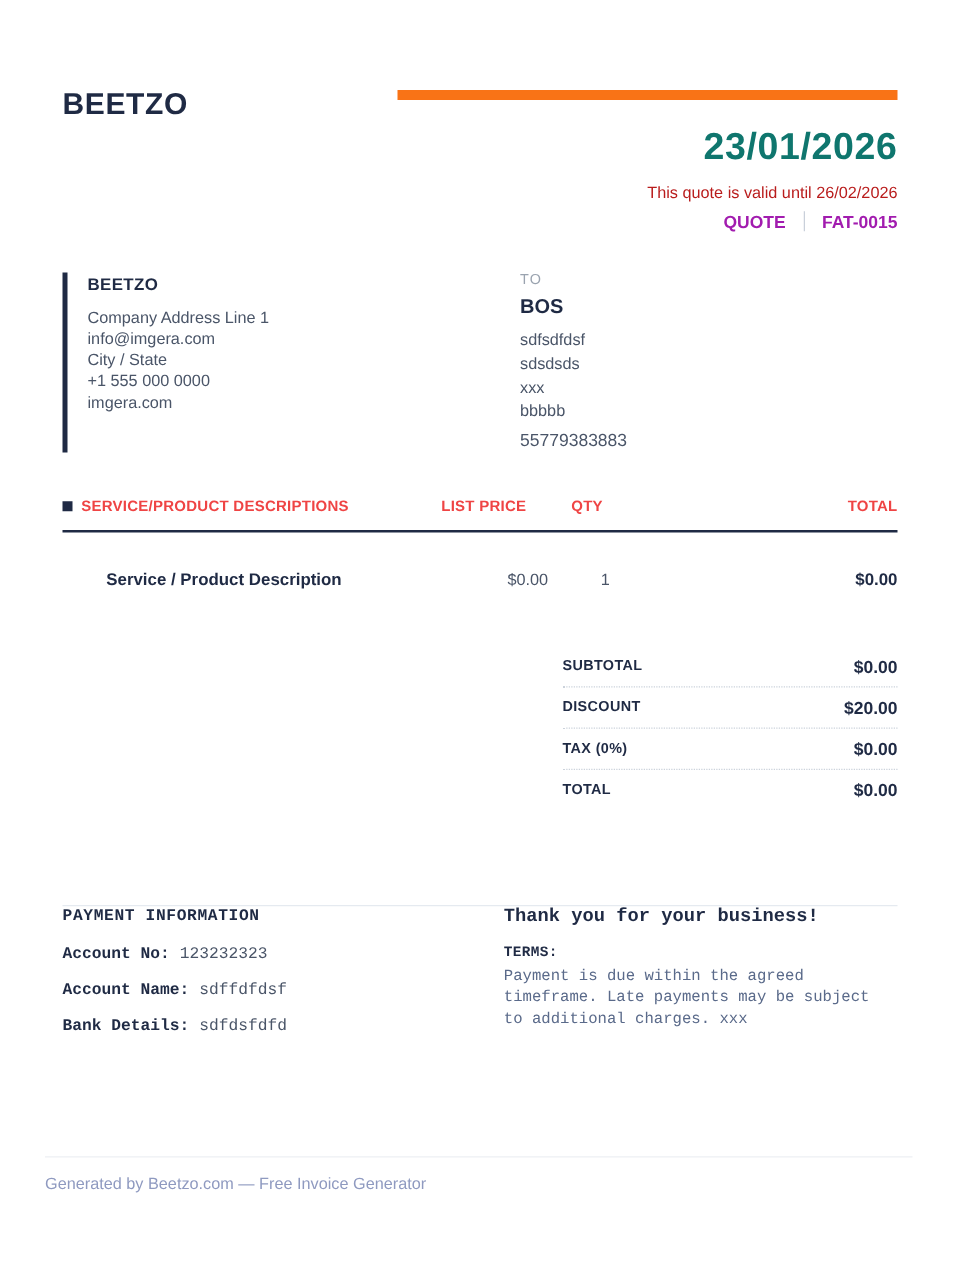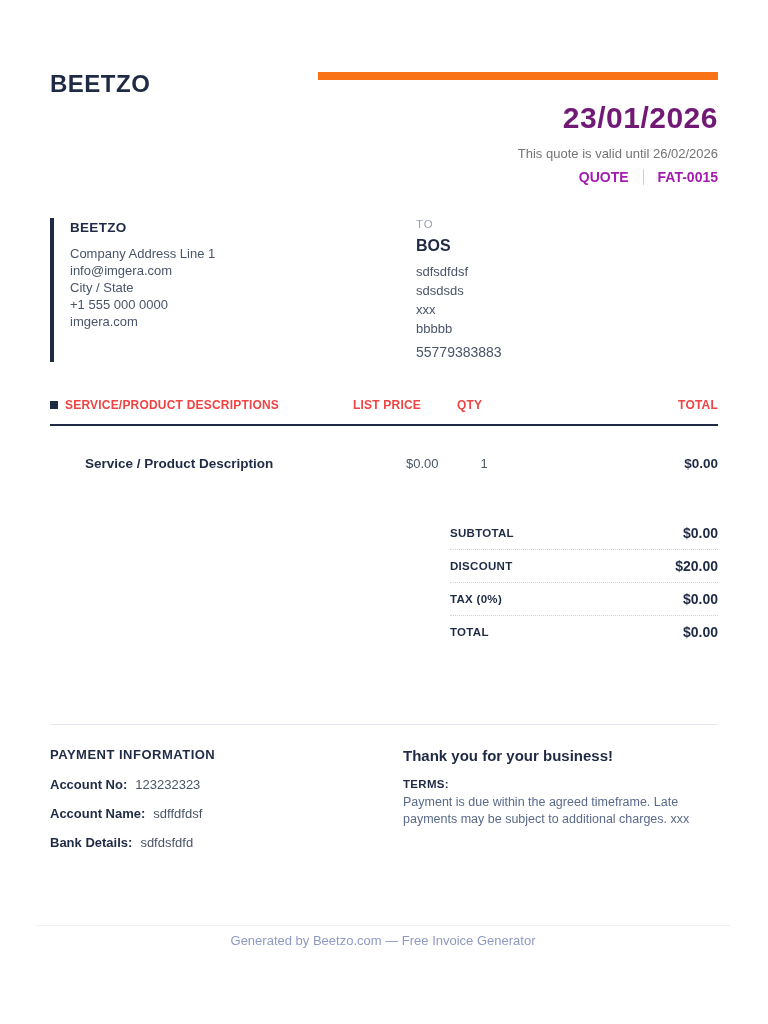--- a/index.html
+++ b/index.html
@@ -33,27 +33,27 @@
     width:400px; height:8px;
     background:#F97316;
     margin-top:2px;
   }
   .header-right { text-align:right; }
   .quote-date {
     margin-top:3px;
     font-size:30px;
     font-weight:bold;
     letter-spacing:0.5px;
-    color:#701a75;
+    color:#0f766e;
     line-height:1.05;
   }
   .validity {
     margin-top:13px;
     font-size:13px;
-    color:#737373;
+    color:#b91c1c;
   }
   .doc-line {
     margin-top:8px;
     font-size:14px;
     font-weight:bold;
     color:#a21caf;
     display:flex;
     justify-content:flex-end;
     align-items:center;
     gap:14px;
@@ -174,21 +174,21 @@
     color:#1F2A44;
   }
 
   
   .section-divider {
     margin-top:76px;
     border-top:1px solid #E5EAF0;
   }
   .bottom {
     display:flex;
-    margin-top:22px;
+    font-family:Liberation Mono, monospace;
   }
   .payment { width:353px; }
   .payment-title {
     font-size:13px;
     font-weight:bold;
     color:#1F2A44;
     letter-spacing:0.5px;
     margin-bottom:15px;
   }
   .payment-row {
@@ -216,22 +216,21 @@
     font-size:12.5px;
     color:#5A6A8A;
     line-height:17px;
   }
 
   
   .footer {
     position:absolute;
     top:925px; left:36px; right:38px;
     border-top:1px solid #EDF0F4;
-    text-align:center;
-    padding-top:7px;
+    padding-top:13px;
   }
   .footer-text {
     font-size:13px;
     color:#8F9AC0;
   }
 </style>
 </head>
 <body>
 
 <div class="page">

